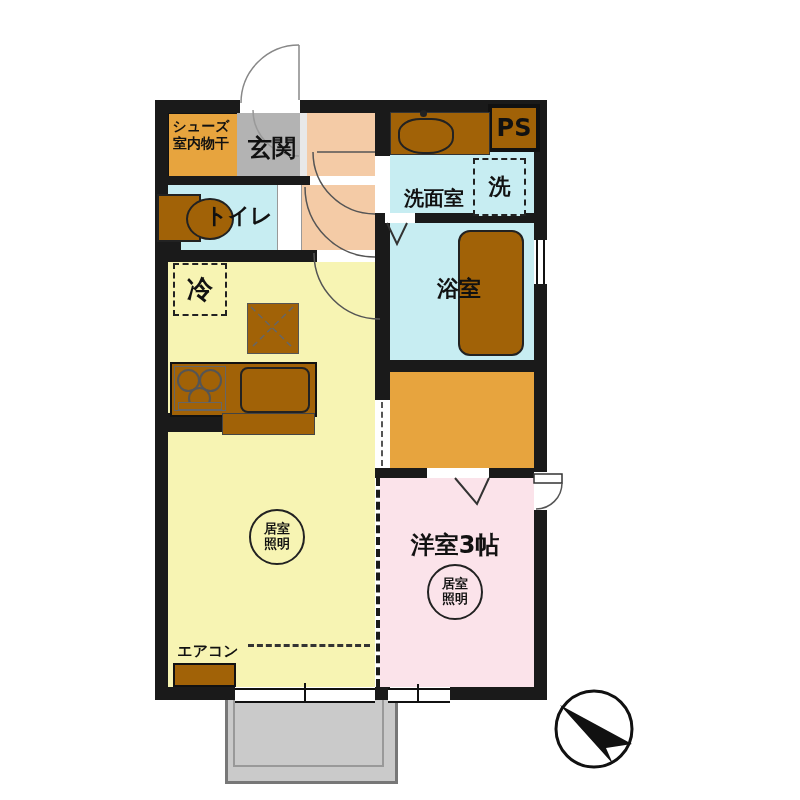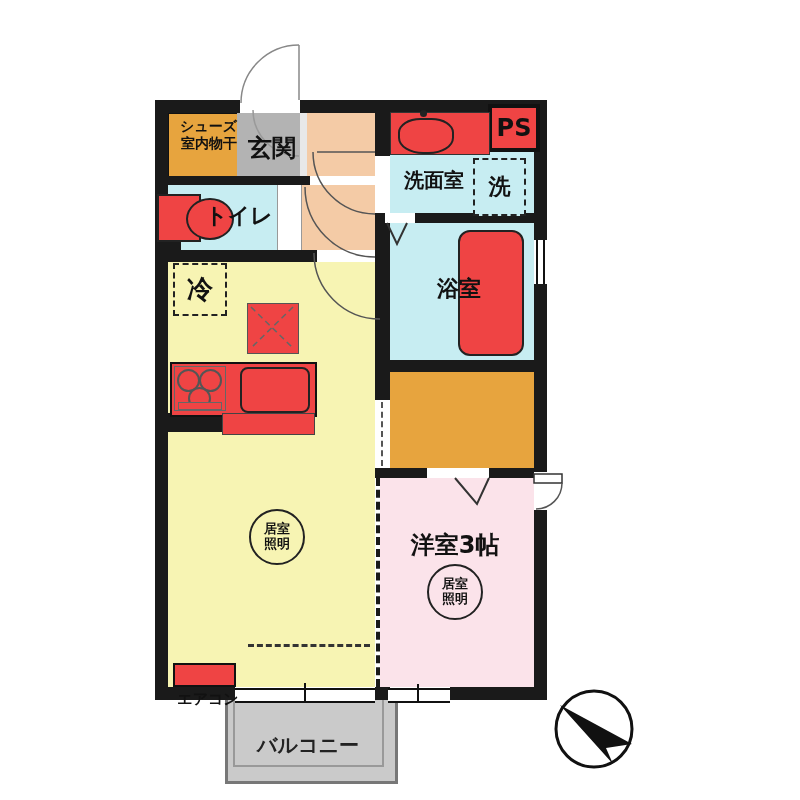--- a/index.html
+++ b/index.html
@@ -2,21 +2,21 @@
 <html style="--wall: #1a1a1a; --closet-orange: #e7a43e; --entrance-gray: #b3b3b3; --hallway-peach: #f4cba6; --wet-cyan: #c7edf2; --ldk-yellow: #f7f4b3; --bedroom-pink: #fbe3ea; --balcony-gray: #cacaca;"><head>
 <meta charset="utf-8">
 <style>
   html,body{margin:0;padding:0;background:#fff;}
   #stage{position:relative;width:800px;height:800px;background:#fff;overflow:hidden;
          font-family:"DejaVu Sans",sans-serif;color:#111;}
   .abs{position:absolute;}
   .room{position:absolute;z-index:1;}
   .wall{position:absolute;background:var(--wall,#1a1a1a);z-index:2;}
   .open{position:absolute;background:#fff;z-index:3;}
-  .fix{position:absolute;background:#ef4444;z-index:4;}
+  .fix{position:absolute;background:#a16207;z-index:4;}
   .lbl{position:absolute;z-index:6;font-weight:bold;text-align:center;
        white-space:nowrap;line-height:1.2;}
   .svgov{position:absolute;left:0;top:0;z-index:5;pointer-events:none;}
   .lightcircle{position:absolute;z-index:6;width:52px;height:52px;border:2px solid #222;
        border-radius:50%;background:transparent;display:flex;flex-direction:column;
        align-items:center;justify-content:center;font-weight:bold;font-size:13px;line-height:1.15;}
   .dashbox{position:absolute;z-index:4;border:2px dashed #222;display:flex;
        align-items:center;justify-content:center;font-weight:bold;}
   .circle{border-radius:50%;}
 </style>
@@ -130,34 +130,33 @@
       <line x1="251" y1="307" x2="293" y2="348"></line>
         <line x1="293" y1="307" x2="251" y2="348"></line>
     </g>
 
     <g>
       <circle cx="594" cy="729" r="38" fill="#fff" stroke="#111" stroke-width="3"></circle>
       <polygon points="560,705 632,744 606,748 613,764" fill="#111"></polygon>
     </g>
   </svg>
 
-  <div class="lbl" style="left:165px;top:118px;width:72px;font-size:14px;text-align:right;">
+  <div class="lbl" style="left:165px;top:118px;width:72px;font-size:14px;">
     <div>シューズ</div>
       <div>室内物干</div>
     </div>
   <div class="lbl" style="left:240px;top:134px;width:64px;font-size:24px;">玄関</div>
   <div class="lbl" style="left:198px;top:203px;width:82px;font-size:22px;">トイレ</div>
-  <div class="lbl" style="left:392px;top:168px;width:84px;font-size:20px;">洗面室</div>
+  <div class="lbl" style="left:392px;top:186px;width:84px;font-size:20px;">洗面室</div>
   <div class="lbl" style="left:398px;top:276px;width:52px;font-size:22px;margin-left:35px;">浴室</div>
   <div class="lbl" style="left:395px;top:386px;width:134px;font-size:19px;">
     </div>
   <div class="lbl" style="left:402px;top:531px;width:106px;font-size:24px;">洋室3帖</div>
   <div class="abs" style="left:248px;top:644px;width:122px;height:0;border-bottom:3px dashed #333;z-index:6;"></div>
-  <div class="lbl" style="left:176px;top:642px;width:64px;font-size:15px;margin-top:48px;">エアコン</div>
-  <div class="lbl" style="left:243px;top:733px;width:130px;font-size:20px;color:#222;">バルコニー</div>
+  <div class="lbl" style="left:176px;top:642px;width:64px;font-size:15px;">エアコン</div>
 
   <div class="lightcircle" style="left:249px;top:509px;">
     <div>居室</div>
       <div>照明</div>
     </div>
   <div class="lightcircle" style="left:427px;top:564px;">
     <div>居室</div>
       <div>照明</div>
     </div>
 

